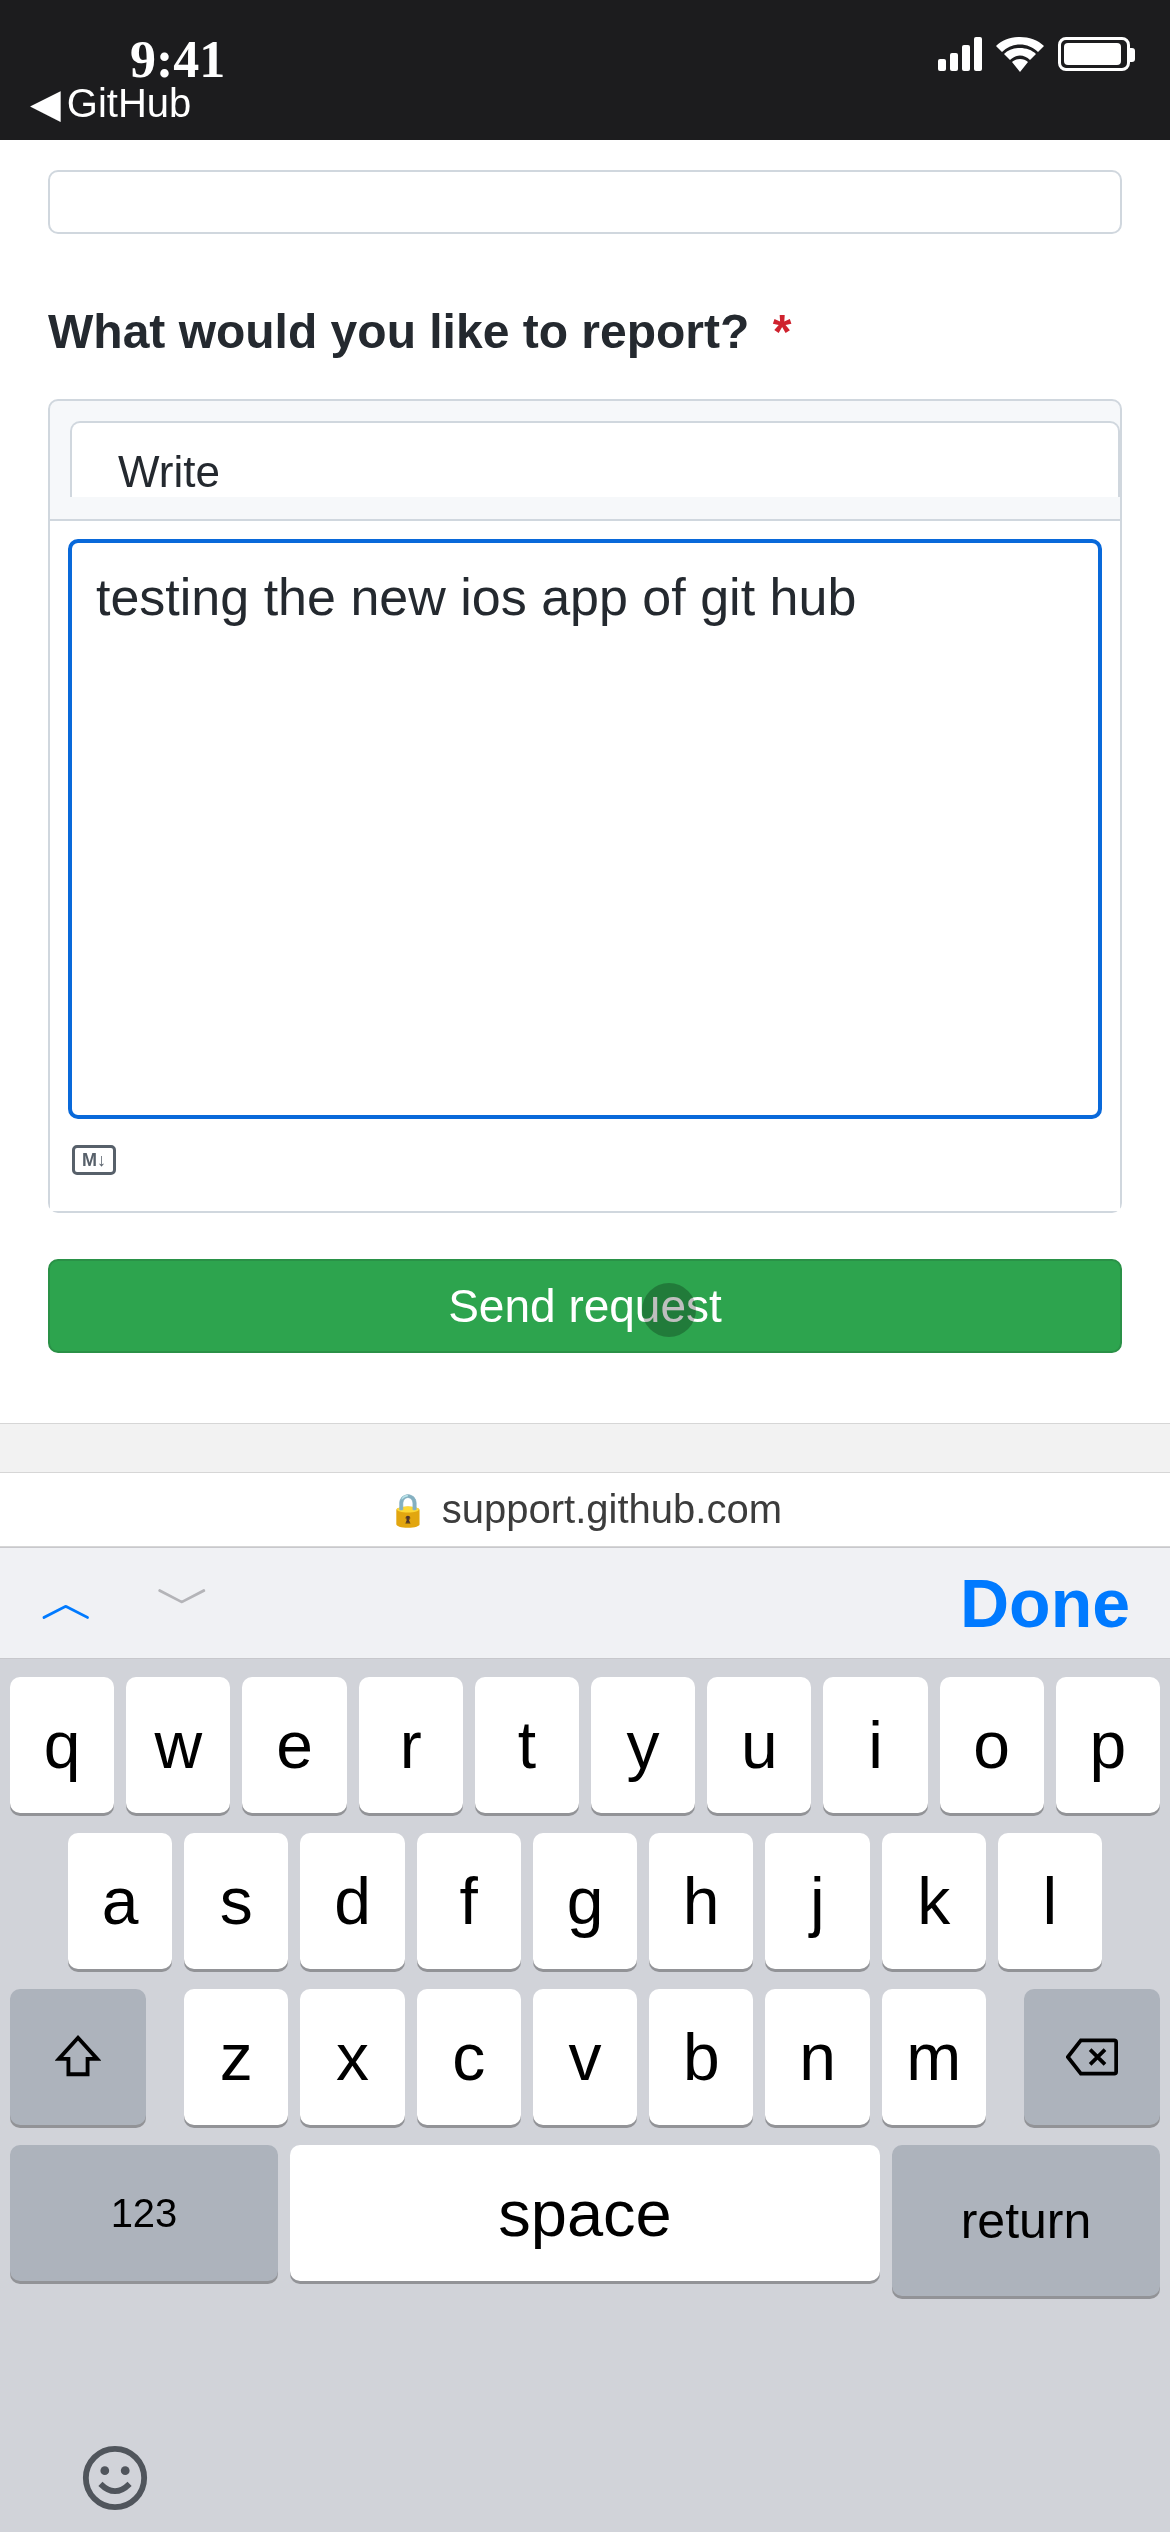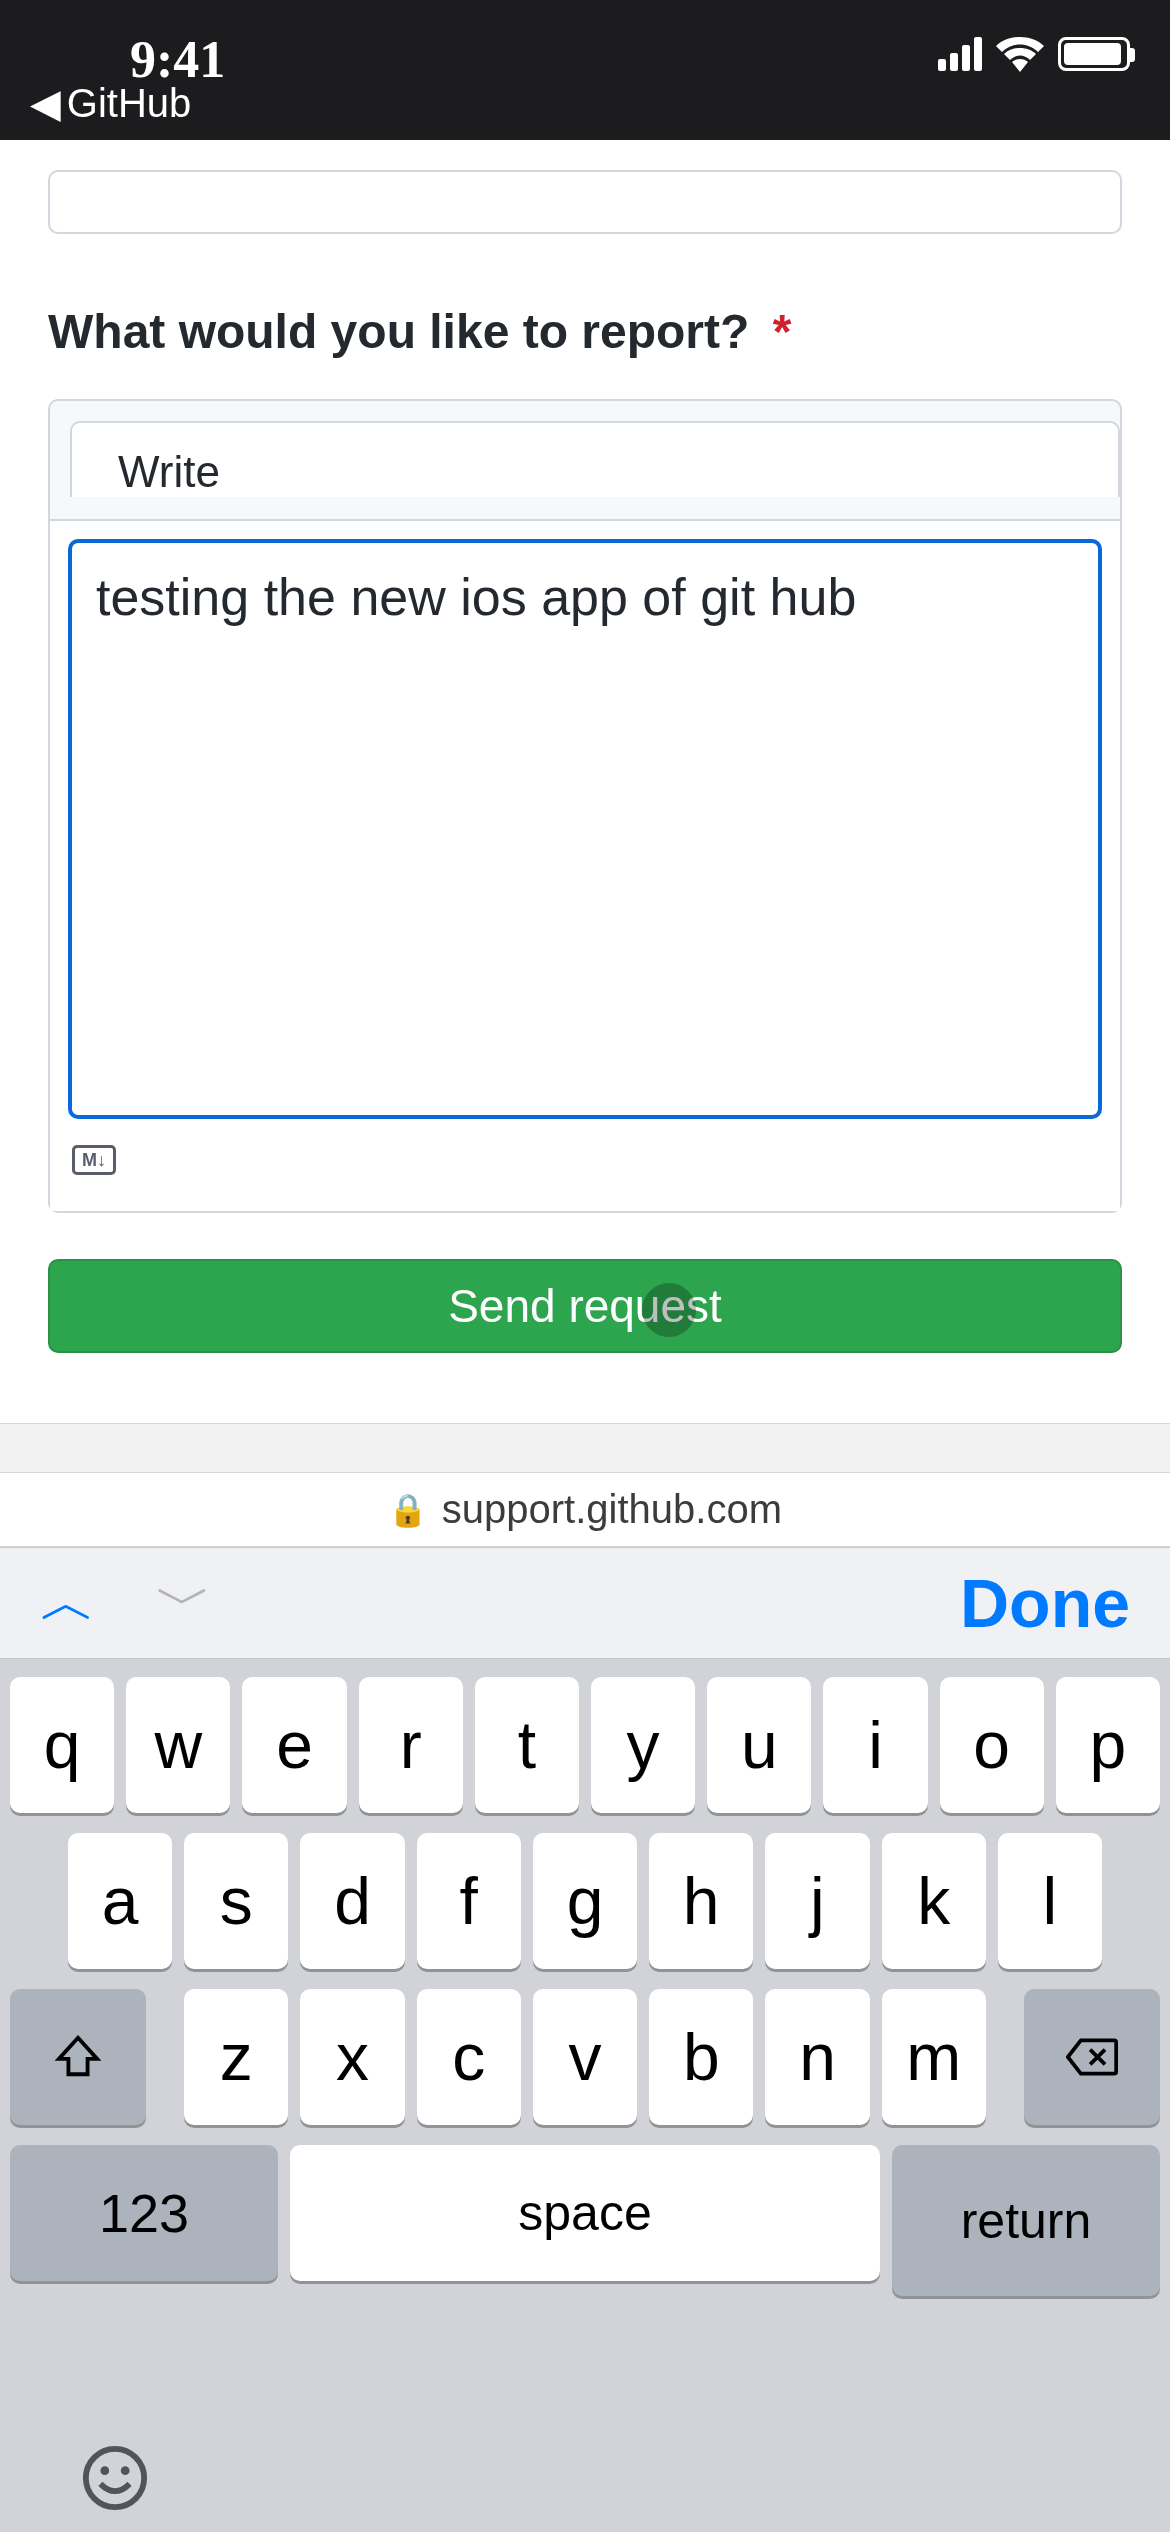--- a/index.html
+++ b/index.html
@@ -224,30 +224,30 @@
     .row3 { gap: 28px; }
     .row3 .letters { display: flex; gap: 12px; flex: 1; padding: 0 10px; }
     .row4 { gap: 12px; }
     .key-123 {
       background: #adb3bc;
       border-radius: 10px;
       box-shadow: 0 3px 0 rgba(0,0,0,0.3);
       height: 136px;
       width: 268px;
       display: flex; align-items: center; justify-content: center;
-      font-size: 54px;
+      font-size: 40px;
     }
     .key-space {
       background: #fff;
       border-radius: 10px;
       box-shadow: 0 3px 0 rgba(0,0,0,0.3);
       height: 136px;
       flex: 1;
       display: flex; align-items: center; justify-content: center;
-      font-size: 50px;
+      font-size: 65px;
     }
     .key-return {
       background: #adb3bc;
       border-radius: 10px;
       box-shadow: 0 3px 0 rgba(0,0,0,0.3);
       height: 151px;
       width: 268px;
       display: flex; align-items: center; justify-content: center;
       font-size: 50px;
     }

